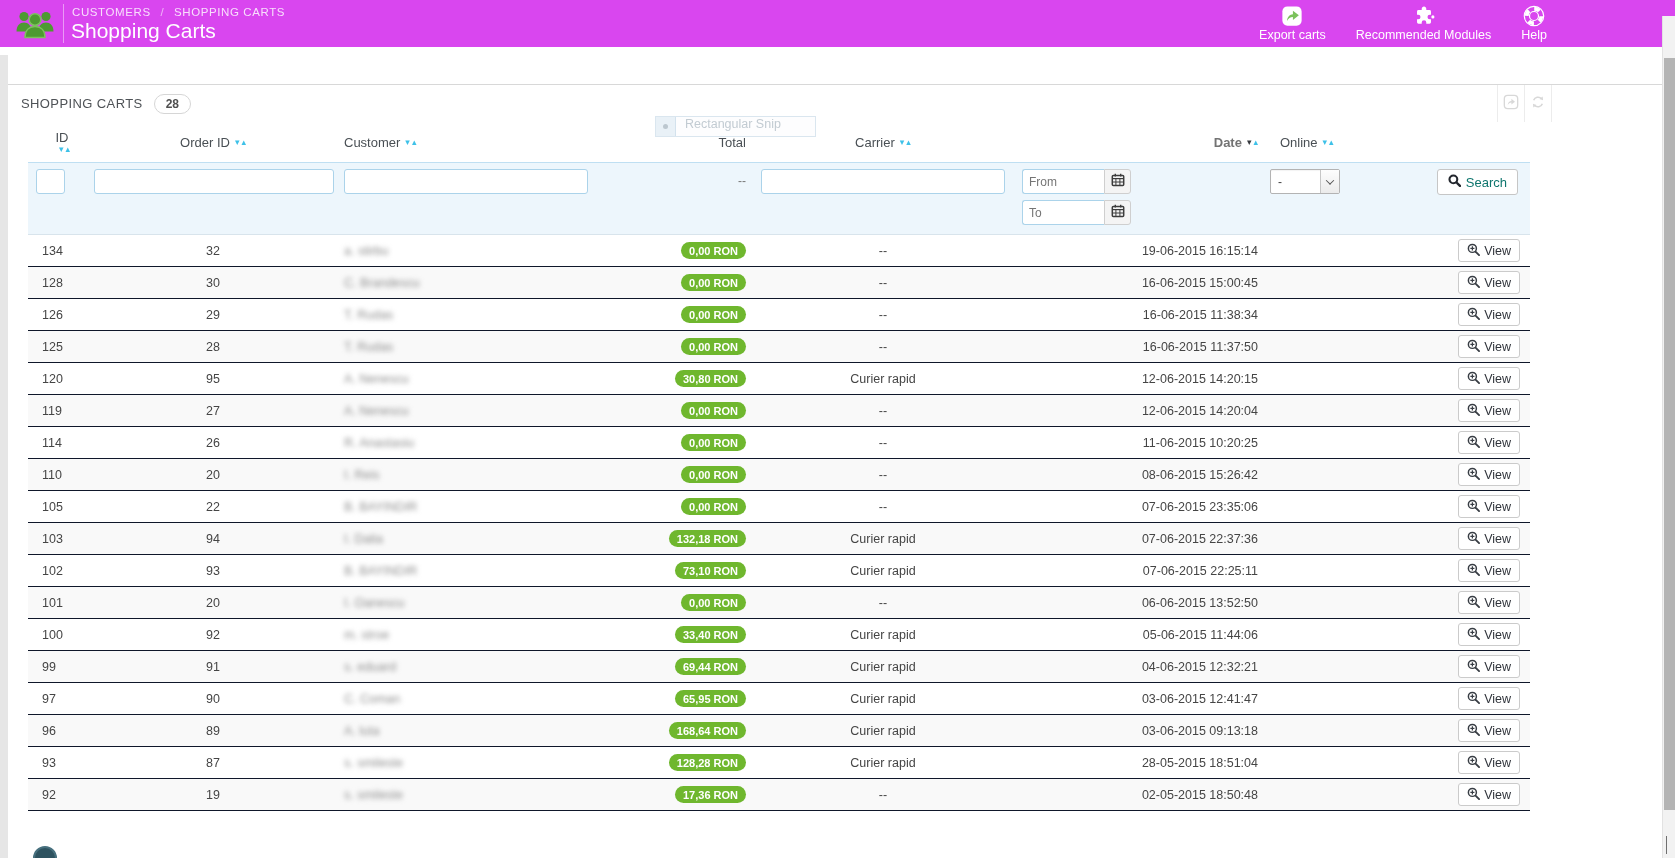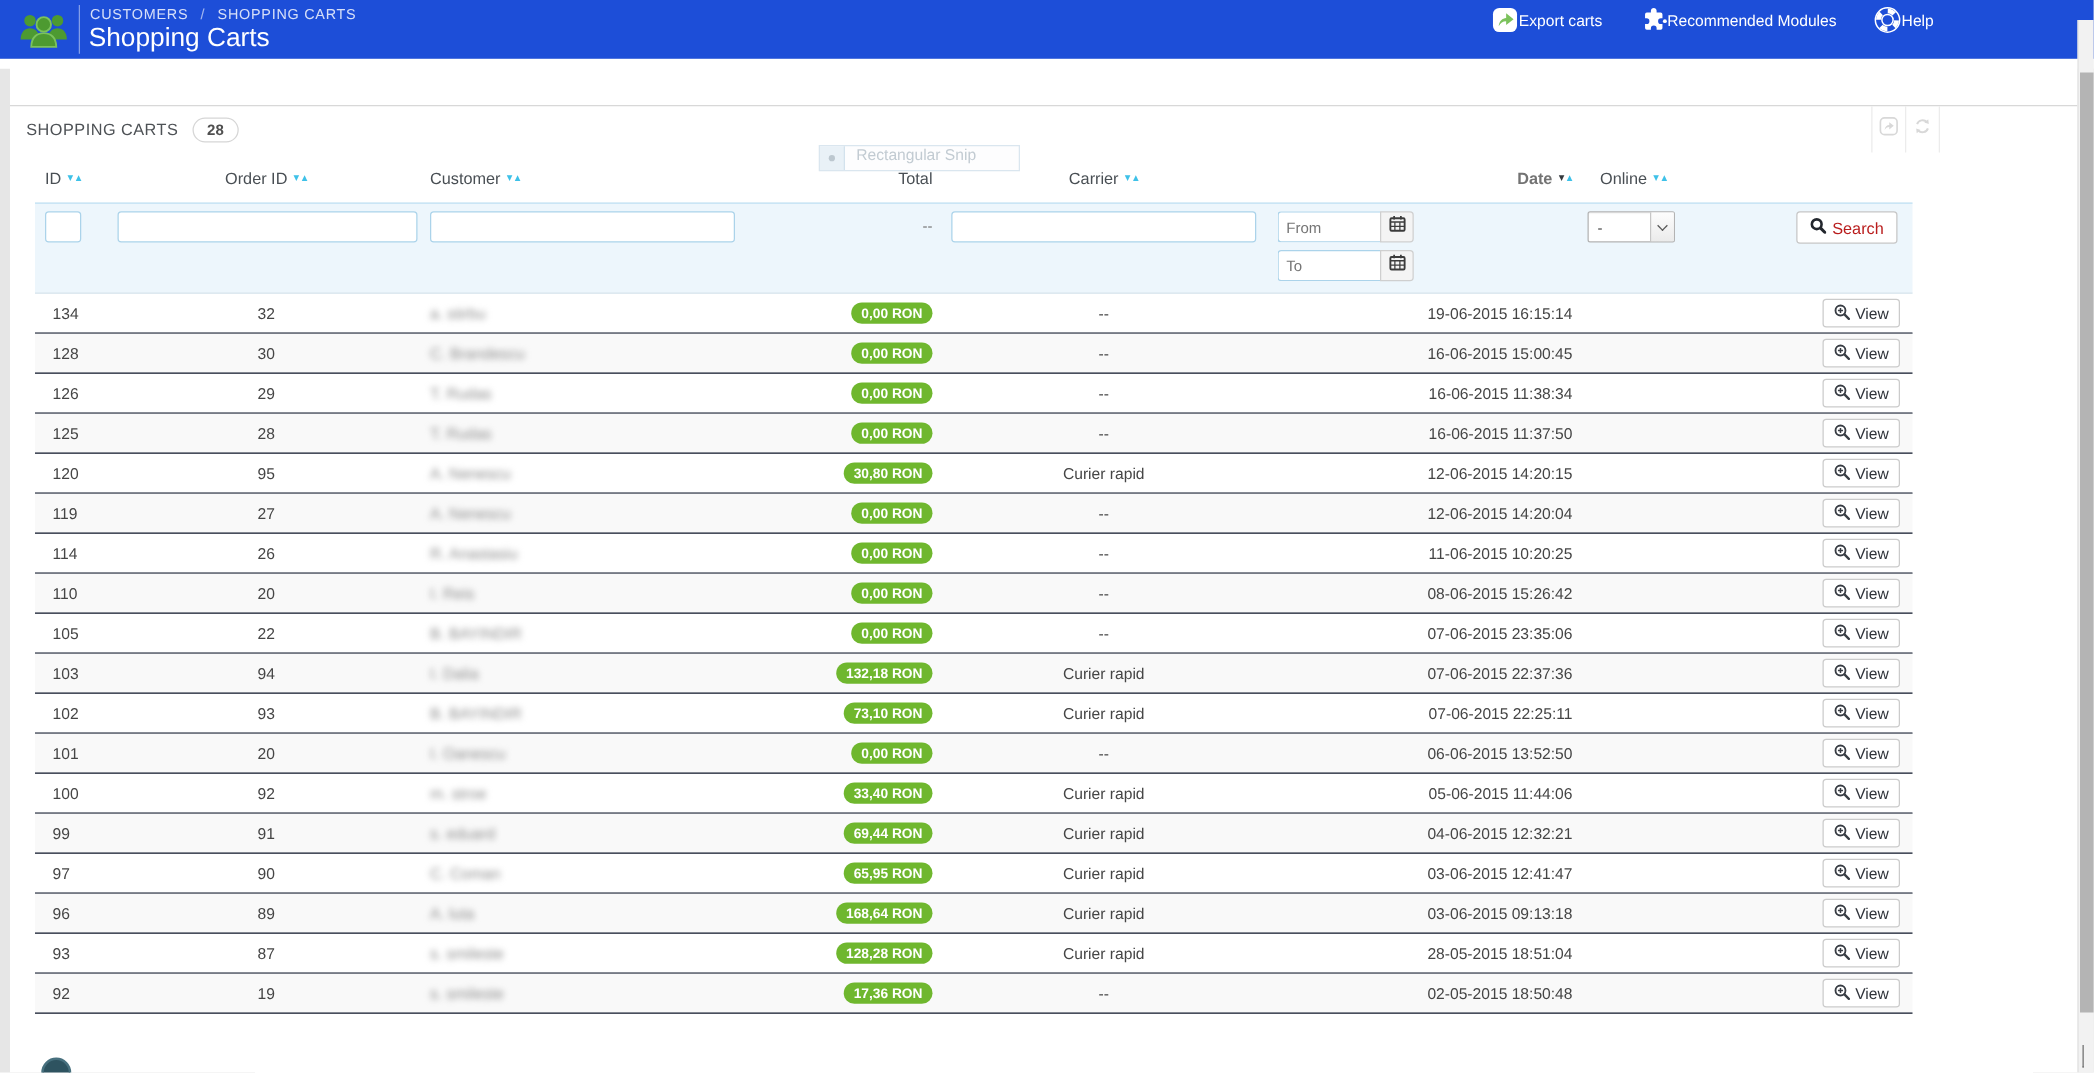--- a/index.html
+++ b/index.html
@@ -1,28 +1,28 @@
 <!DOCTYPE html>
 <html><head>
 <meta charset="utf-8">
 <style>
   * { box-sizing: border-box; margin: 0; padding: 0; }
   html,body { width:1675px; height:858px; overflow:hidden; }
   body { background:#e6e6e6; font-family:"Liberation Sans", sans-serif; position:relative; }
 
   
-  .topbar { position:absolute; top:0; left:0; width:1675px; height:47px; background:#1d4ed8; z-index:5; }
+  .topbar { position:absolute; top:0; left:0; width:1675px; height:47px; background:#d946ef; z-index:5; }
   .brand-tile { position:absolute; left:10px; top:2px; width:50px; height:43px; display:flex; align-items:center; justify-content:center; }
   .brand-sep { position:absolute; left:63px; top:4px; width:1px; height:39px; background:rgba(255,255,255,.45); }
   .breadcrumb { position:absolute; left:72px; top:6px; font-size:11.5px; letter-spacing:.6px; color:rgba(255,255,255,.82); }
   .breadcrumb span { cursor:pointer; }
   .breadcrumb .sep { margin:0 6px; color:rgba(255,255,255,.6); }
   .page-title { position:absolute; left:71px; top:19px; font-size:21px; font-weight:400; color:#fff; }
   .top-actions { position:absolute; right:128px; top:0; height:47px; display:flex; align-items:flex-start; gap:30px; }
-  .top-action { display:flex; align-items:center; color:#fff; cursor:pointer; padding-top:5px; }
+  .top-action { display:flex; flex-direction:column; align-items:center; color:#fff; cursor:pointer; padding-top:5px; }
   .top-action svg { width:22px; height:22px; display:block; }
   .top-action .lbl { font-size:12.5px; margin-top:1px; color:#fff; white-space:nowrap; }
   .under-strip { position:absolute; top:47px; left:0; width:1675px; height:8px; background:#fff; }
 
   
   .content { position:absolute; left:8px; top:47px; width:1654px; height:811px; background:#fff; }
   .panel { margin-top:37px; border-top:1px solid #d8d8d8; }
   .panel-heading { height:37px; display:flex; align-items:center; padding-left:13px; position:relative; }
   .panel-title { font-size:13px; color:#4e5256; letter-spacing:.4px; font-weight:400; }
   .count-badge { margin-left:11px; border:1px solid #d6d6d6; border-radius:12px; padding:2px 11px; font-size:12px; font-weight:bold; color:#505050; background:#fff; }
@@ -33,42 +33,42 @@
   
   .table-wrap { margin-left:20px; width:1502px; }
   .cell { flex:0 0 auto; display:flex; align-items:center; }
   .c-id{width:60px;} .c-order{width:250px; justify-content:center;} .c-customer{width:258px; padding-left:6px;}
   .c-total{width:162px; justify-content:flex-end; padding-right:12px;}
   .c-carrier{width:250px; justify-content:center;} .c-date{width:262px; justify-content:flex-end; padding-right:12px;}
   .c-online{width:110px; padding-left:10px;} .c-actions{width:150px; justify-content:flex-end; padding-right:10px;}
 
   .thead { display:flex; height:40px; align-items:center; }
   .thead .cell { font-size:13px; color:#494f54; }
-  .thead .c-id { padding-left:8px; }
+  .thead .c-id { padding-left:8px;flex-direction:column; }
   .sort { display:inline-flex; gap:2px; margin-left:5px; cursor:pointer; }
   .sort i { font-style:normal; font-size:9px; line-height:9px; color:#3ec1e8; }
   .sort i.dark { color:#35383d; }
   .th-bold { font-weight:bold; color:#737373; }
 
   .filter-row { display:flex; background:#edf6fc; border-top:1px solid #bfdff2; border-bottom:1px solid #d8e4ec; padding:6px 0 9px; align-items:flex-start; }
   .f-input { height:25px; border:1px solid #abd3ea; border-radius:3px; background:#fff; font-size:12px; color:#555; padding:0 6px; font-family:"Liberation Sans",sans-serif; outline:none; }
   .f-id { width:29px; margin-left:8px; }
   .f-order { width:240px; margin-left:6px; }
   .f-customer { width:244px; margin-left:0; }
   .f-total-dash { line-height:25px; font-size:12px; color:#777; }
   .f-carrier { width:244px; }
   .date-stack { display:flex; flex-direction:column; gap:6px; margin-left:14px; }
   .date-group { display:flex; }
   .f-date { width:82px; border-right:none; border-radius:3px 0 0 3px; }
   .cal-btn { width:27px; height:25px; background:#f4f4f4; border:1px solid #cfcfcf; border-radius:0 3px 3px 0; display:flex; align-items:center; justify-content:center; cursor:pointer; }
   .select-box { width:70px; height:25px; border:1px solid #b3b3b3; border-radius:2px; background:#fff; display:flex; align-items:center; cursor:pointer; box-shadow:inset 0 1px 1px rgba(0,0,0,.05); }
   .select-box .val { flex:1; font-size:12px; color:#444; padding-left:7px; }
   .select-arrow { width:19px; height:23px; background:linear-gradient(#fdfdfd,#ebebeb); border-left:1px solid #c6c6c6; display:flex; align-items:center; justify-content:center; }
   .chev { width:6px; height:6px; border-right:1.6px solid #555; border-bottom:1.6px solid #555; transform:rotate(45deg) translate(-1px,-1px); }
-  .search-btn { height:26px; display:inline-flex; align-items:center; gap:5px; background:#fff; border:1px solid #c6c6c6; border-radius:3px; padding:0 10px; font-size:13px; color:#b91c1c; cursor:pointer; font-family:"Liberation Sans",sans-serif; }
+  .search-btn { height:26px; display:inline-flex; align-items:center; gap:5px; background:#fff; border:1px solid #c6c6c6; border-radius:3px; padding:0 10px; font-size:13px; color:#0f766e; cursor:pointer; font-family:"Liberation Sans",sans-serif; }
   .search-btn svg { width:13px; height:13px; }
 
   .row { display:flex; height:32px; align-items:center; border-bottom:1px solid #0f172a; font-size:12.5px; color:#454545; }
   .row:nth-child(even) { background:#f9f9f9; }
   .row .c-id { padding-left:14px; }
   .blurred { filter:blur(2.6px); color:#8f8f8f; }
   .badge-total { background:#6fb72e; color:#fff; font-size:11px; font-weight:bold; padding:2.5px 8px; border-radius:10px; white-space:nowrap; }
   .view-btn { height:23px; display:inline-flex; align-items:center; gap:4px; background:#fff; border:1px solid #cbcbcb; border-radius:3px; padding:0 8px; font-size:12.5px; color:#30343b; cursor:pointer; font-family:"Liberation Sans",sans-serif; }
   .view-btn svg { width:13px; height:13px; }
 

